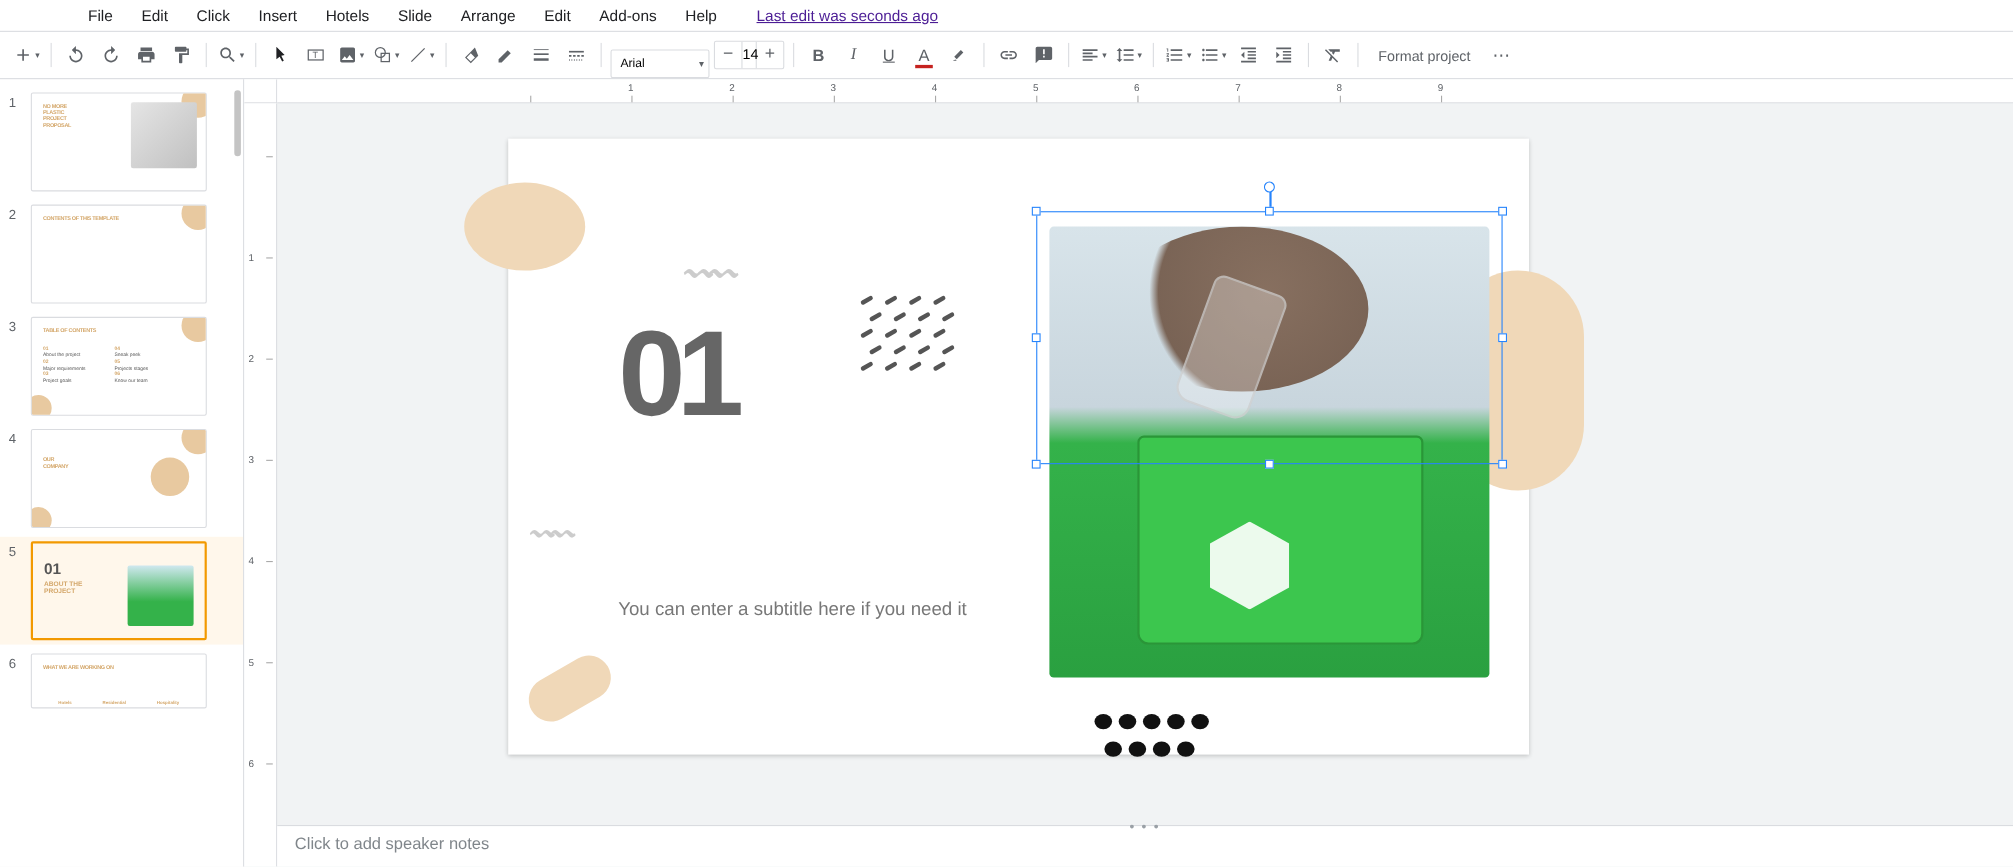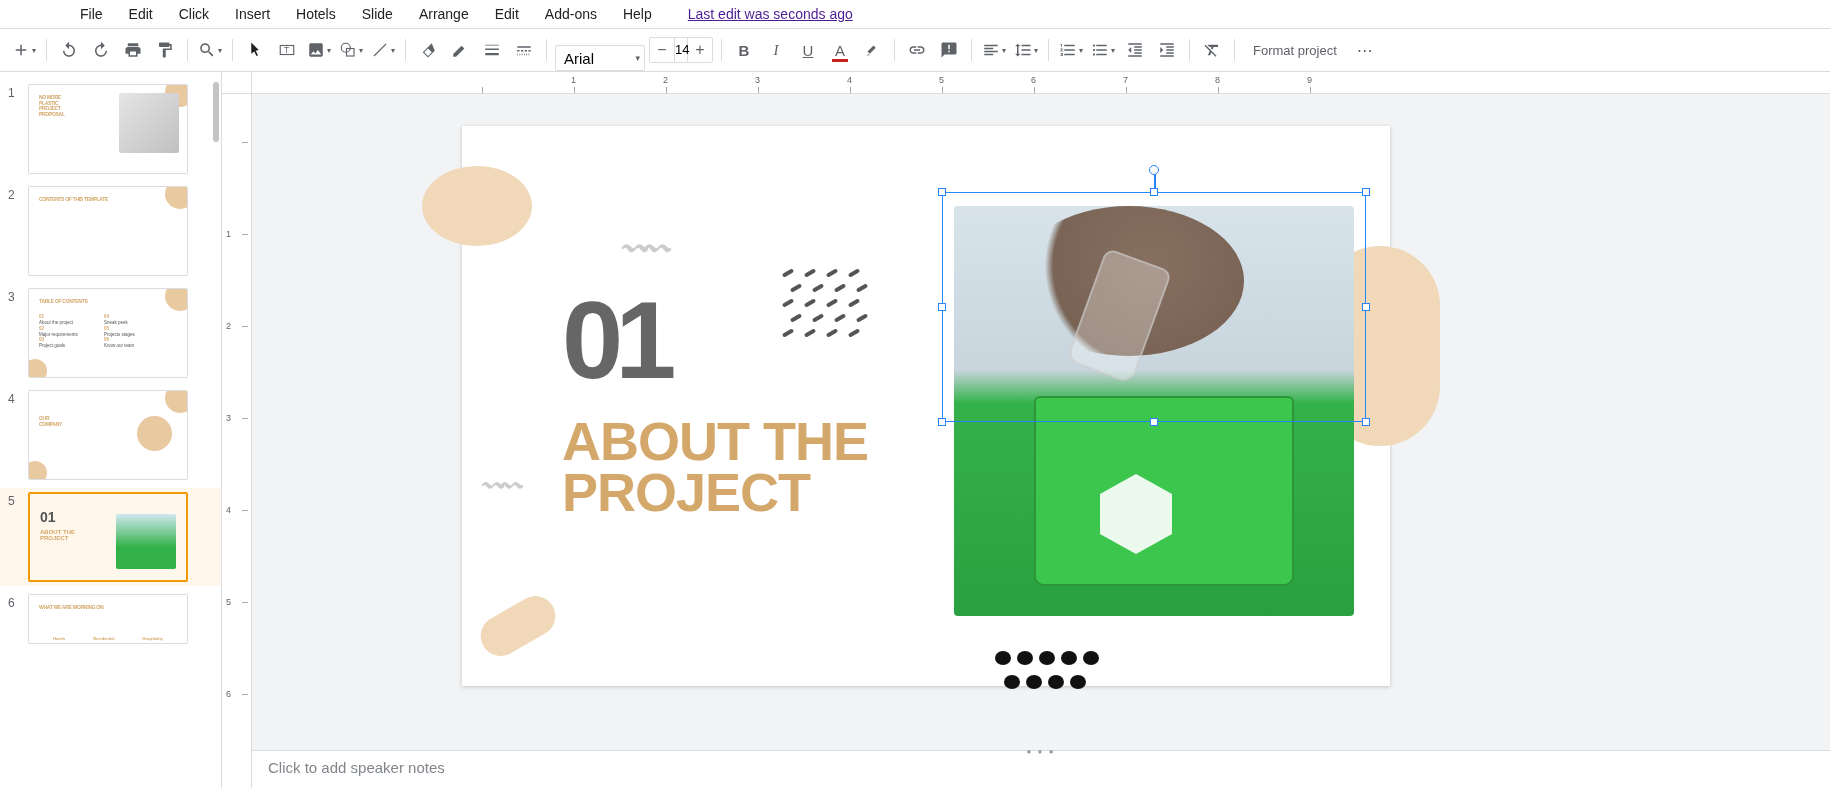--- a/index.html
+++ b/index.html
@@ -3,21 +3,21 @@
 <meta charset="utf-8">
 <style>
 * { margin: 0; padding: 0; box-sizing: border-box; font-family: Arial, sans-serif; }
 body { width: 1830px; height: 788px; background: #fff; overflow: hidden; }
 .menubar { height: 28px; display: flex; align-items: center; padding-left: 70px; gap: 6px; font-size: 14px; color: #202124; }
 .menubar span { padding: 4px 10px; cursor: pointer; border-radius: 3px; }
 .menubar .last-edit { color: #4c1d95; text-decoration: underline; margin-left: 10px; cursor: pointer; }
 .toolbar { height: 44px; border-top: 1px solid #dadce0; border-bottom: 1px solid #dadce0; display: flex; align-items: center; padding: 0 10px; gap: 4px; }
 .tool-btn { min-width: 28px; height: 28px; display: inline-flex; align-items: center; justify-content: center; border-radius: 3px; cursor: pointer; color: #5f6368; position: relative; }
 .tool-sep { width: 1px; height: 22px; background: #dadce0; margin: 0 4px; }
-.font-select { height: 26px; border: 1px solid #dadce0; border-radius: 2px; font-size: 15px; padding: 0 18px 0 8px; display: flex; align-items: center; min-width: 90px; position: relative; cursor: pointer; margin-top: 16px; }
+.font-select { height: 26px; border: 1px solid #dadce0; border-radius: 2px; font-size: 11px; padding: 0 18px 0 8px; display: flex; align-items: center; min-width: 90px; position: relative; cursor: pointer; margin-top: 16px; }
 .font-select::after { content: '▾'; position: absolute; right: 4px; font-size: 9px; color: #5f6368; }
 .font-size { display: flex; align-items: center; border: 1px solid #dadce0; border-radius: 2px; height: 26px; }
 .font-size .step { width: 24px; text-align: center; cursor: pointer; font-size: 16px; color: #5f6368; }
 .font-size .val { width: 14px; text-align: center; font-size: 13px; border-left: 1px solid #dadce0; border-right: 1px solid #dadce0; line-height: 24px; }
 .format-opts { font-size: 13px; color: #5f6368; padding: 0 10px; cursor: pointer; }
 .dropdown::after { content: '▾'; font-size: 8px; margin-left: 2px; color: #5f6368; }
 
 .main { display: flex; height: calc(100% - 72px); }
 .sidebar { width: 222px; height: 100%; border-right: 1px solid #dadce0; overflow-y: auto; padding: 8px 0; position: relative; }
 .thumb-row { display: flex; align-items: flex-start; padding: 4px 8px; margin-bottom: 4px; }
@@ -406,23 +406,21 @@
           <span style="left: 30px; top: 45px;"></span>
           <span style="left: 52px; top: 45px;"></span>
           <span style="left: 74px; top: 45px;"></span>
           <span style="left: 0px; top: 60px;"></span>
           <span style="left: 22px; top: 60px;"></span>
           <span style="left: 44px; top: 60px;"></span>
           <span style="left: 66px; top: 60px;"></span>
         </div>
 
       <div class="big-num">01</div>
-      <div class="big-title">
-        <span>ABOUT THE</span><br><span>PROJECT</span>
-      </div>
+      <div class="subtitle">You can enter a subtitle here if you need it</div>
 
       <div class="slide-img">
         <div class="hand"></div>
         <div class="jar"></div>
         <div class="recycle-bin">
             <div class="sym"></div>
           </div>
       </div>
 
       <div class="dots">

